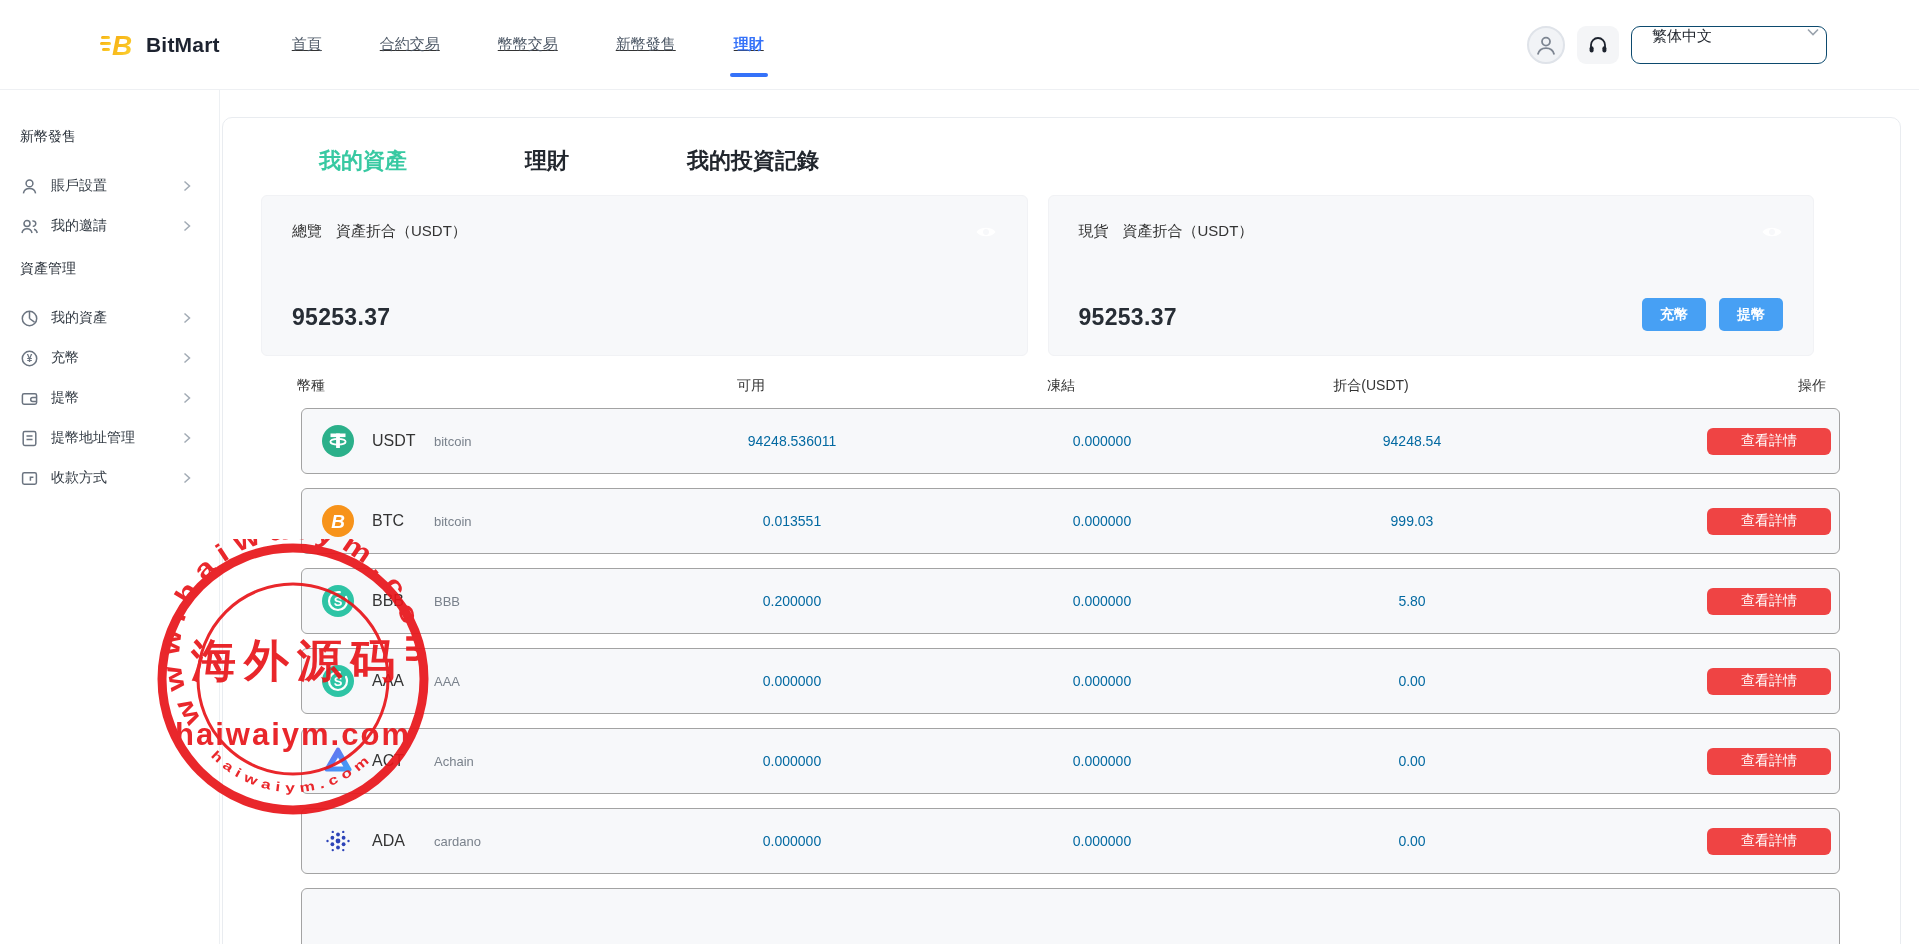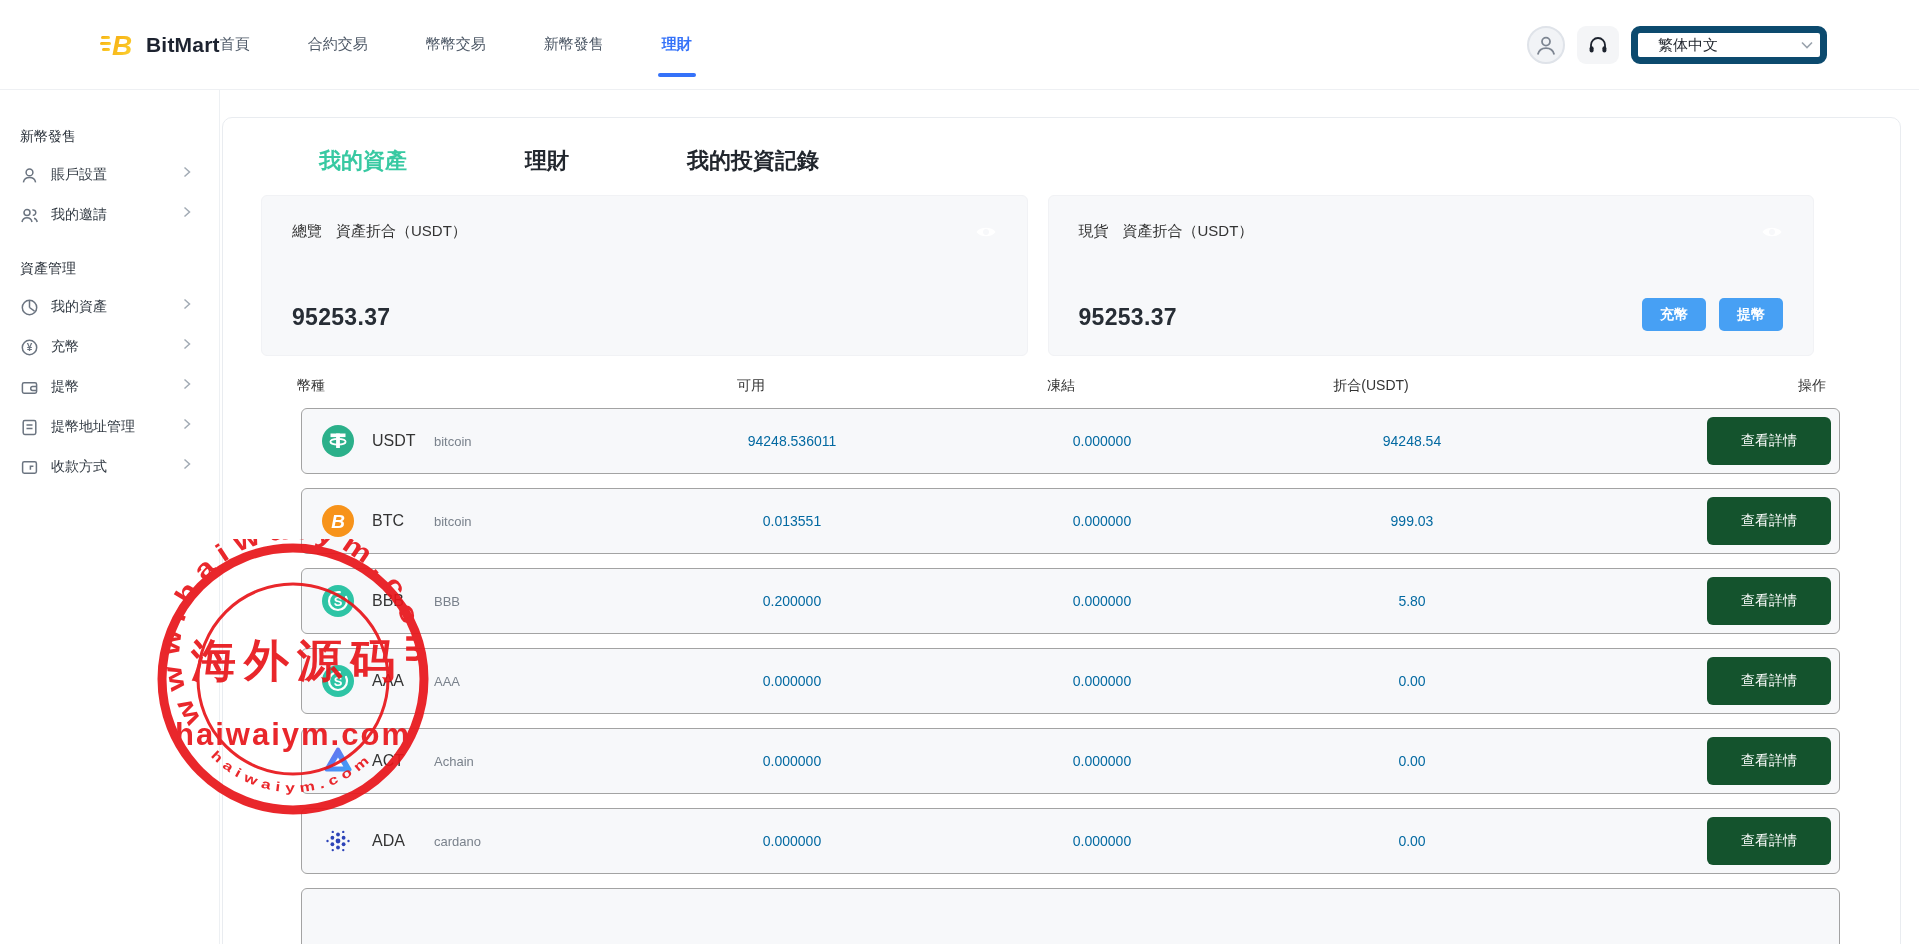--- a/index.html
+++ b/index.html
@@ -4,40 +4,40 @@
 <style>
   * { margin:0; padding:0; box-sizing:border-box; }
   html,body { width:1919px; height:944px; overflow:hidden; background:#fff;
     font-family:"Liberation Sans","DejaVu Sans",sans-serif; color:#333; }
 
   
   .topbar { position:absolute; left:0; top:0; width:1919px; height:90px; background:#fff;
     border-bottom:1px solid #eef0f3; display:flex; align-items:center; z-index:30; }
   .logo-area { display:flex; align-items:center; gap:12px; margin-left:100px; cursor:pointer; }
   .logo-area .brand { font-size:21px; font-weight:bold; color:#1d2330; letter-spacing:.2px; }
-  .topnav { display:flex; align-items:flex-end; height:100%; gap:58px; }
+  .topnav { display:flex; align-items:flex-end; height:100%; margin-left:72px; gap:58px;text-decoration:underline; }
   .nav-item { position:relative; height:100%; display:flex; align-items:center;
     font-size:15px; color:#4f5a68; cursor:pointer; }
   .nav-item.active { color:#3572f9; font-weight:bold; }
   .nav-item.active .underline { position:absolute; bottom:12px; left:50%; transform:translateX(-50%);
     width:calc(100% + 8px); height:4px; border-radius:2px; background:#3572f9; }
   .topbar-right { position:absolute; right:92px; top:0; height:90px; display:flex; align-items:center; gap:12px; }
   .avatar { width:38px; height:38px; border-radius:50%; background:#f1f3f6; border:2px solid #dfe3e9;
     display:flex; align-items:center; justify-content:center; cursor:pointer; }
   .headset-btn { width:42px; height:38px; border-radius:9px; background:#f4f5f7;
     display:flex; align-items:center; justify-content:center; cursor:pointer; }
-  .lang-select { width:196px; height:38px; border:7px solid #0c4a6e; border-radius:9px; background:#fff;
-    display:flex; align-items:center; justify-content:space-between; padding:0 6px 0 20px;
+  .lang-select { width:196px; height:38px; border:1px solid #0c4a6e; border-radius:9px; background:#fff;
+    display:flex; align-items:flex-start; justify-content:space-between; padding:0 6px 0 20px;
     font-size:15px; color:#1f242c; cursor:pointer; }
 
   
   .sidebar { position:absolute; left:0; top:90px; width:220px; height:854px; background:#fff;
     border-right:1px solid #edf0f3; padding:38px 0 0 20px; }
   .side-section-title { font-size:14px; color:#2b323b; height:22px; margin-bottom:16px; }
-  .side-item { display:flex; height:40px; cursor:pointer; padding-right:28px; }
+  .side-item { display:flex; align-items:center; height:40px; cursor:pointer; padding-right:28px; }
   .side-item .s-icon { width:19px; height:19px; display:flex; align-items:center; justify-content:center; }
   .side-item .s-label { font-size:14px; color:#333b44; margin-left:12px; flex:1; }
   .side-item .chev { margin-left:auto; display:flex; }
   .side-gap { height:14px; }
 
   
   .panel { position:absolute; left:222px; top:117px; width:1679px; height:1100px;
     background:#fff; border:1px solid #e9ecf0; border-radius:10px; padding:28px 60px 0 38px; }
   .tabs { display:flex; align-items:center; gap:118px; margin-left:58px; }
   .tab { font-size:22px; font-weight:bold; color:#22272e; cursor:pointer; }
@@ -64,21 +64,21 @@
   .h-action { text-align:right; padding-right:14px; }
 
   .asset-row { display:grid; grid-template-columns:335px 310px 310px 310px 1fr; align-items:center;
     height:66px; margin-bottom:14px; background:#f7f8fa; border:1px solid #a3a3a3; border-radius:6px;margin-left:40px; }
   .cell-coin { display:flex; align-items:center; padding-left:20px; }
   .coin-icon { width:32px; height:32px; display:flex; }
   .coin-sym { font-size:16px; color:#333; margin-left:18px; min-width:46px; }
   .coin-name { font-size:13px; color:#7a828c; margin-left:16px; }
   .cell-num { text-align:center; font-size:14px; color:#0369a1; }
   .cell-action { display:flex; justify-content:flex-end; padding-right:8px; }
-  .detail-btn { width:124px; height:48px; border:none; border-radius:6px; background:#14532d; color:#fff;
+  .detail-btn { width:124px; height:27px; border:none; border-radius:6px; background:#ef4444; color:#fff;
     font-size:14px; cursor:pointer; font-family:inherit; }
   .asset-row.partial { margin-bottom:0; }
 
   
   .stamp { position:absolute; left:153px; top:539px; width:280px; height:280px; z-index:40;
     pointer-events:none; opacity:.92; }
   .stamp text { fill:#e8151a; }
   .ring-text { font-size:26px; font-weight:bold; letter-spacing:7px; font-family:"Liberation Sans","DejaVu Sans",sans-serif; }
   .ring-text-small { font-size:13px; font-weight:bold; letter-spacing:4px; }
   .stamp-cn { font-size:45px; font-weight:bold; letter-spacing:8px; font-family:"Liberation Serif","DejaVu Serif",serif; }

